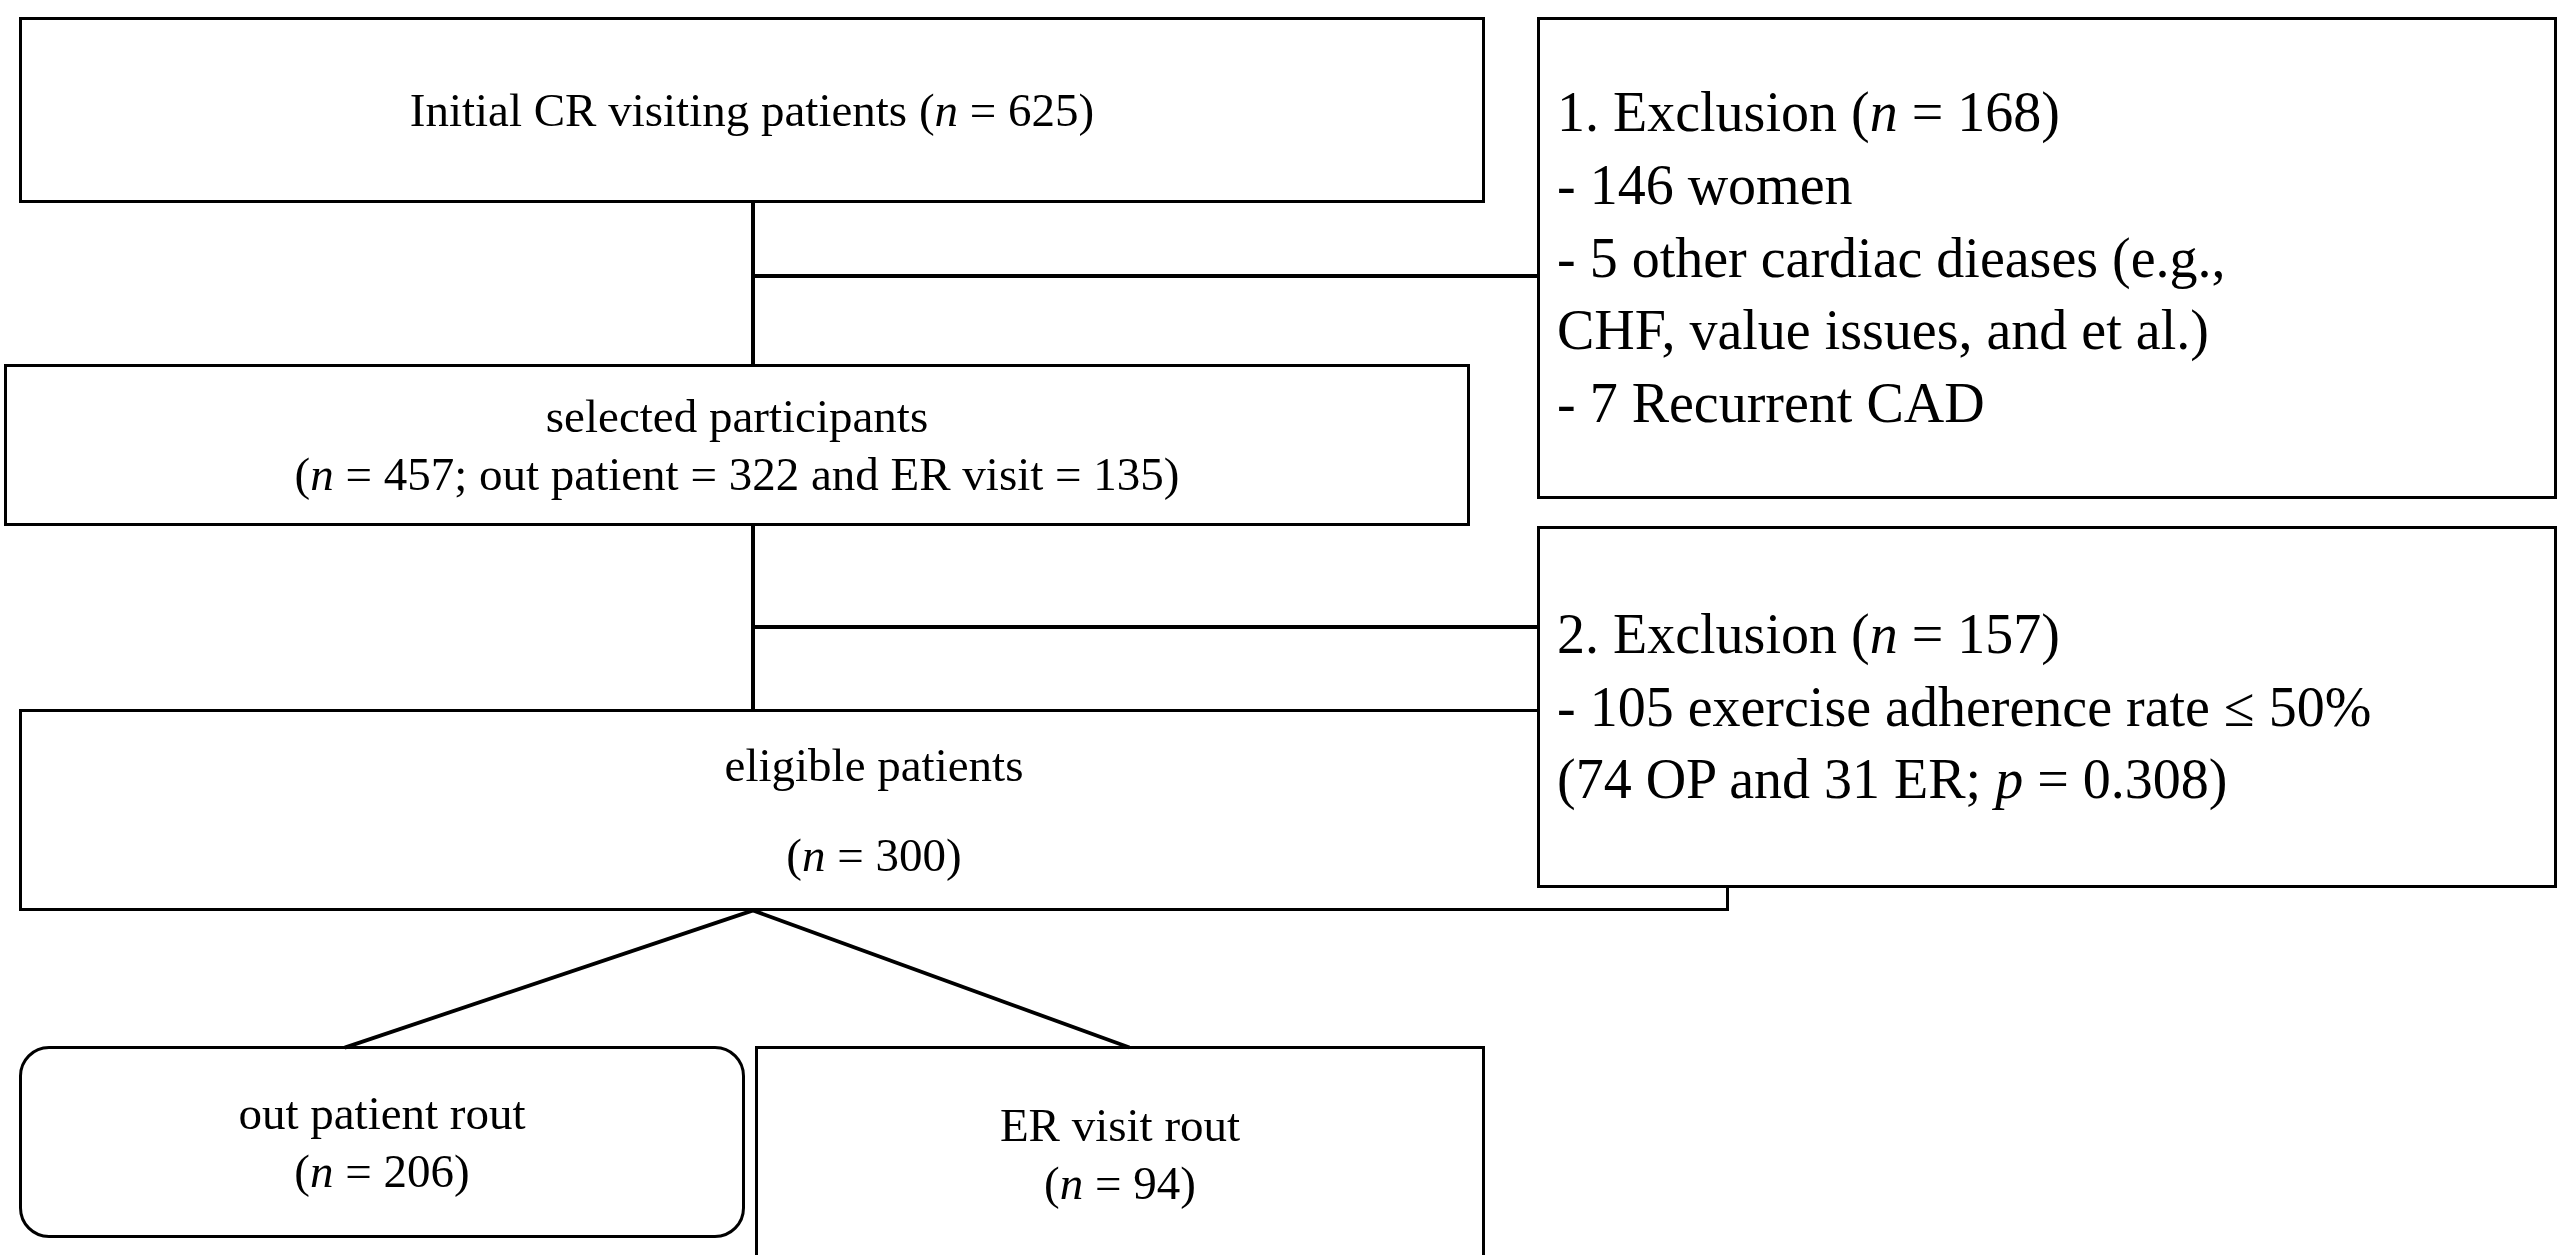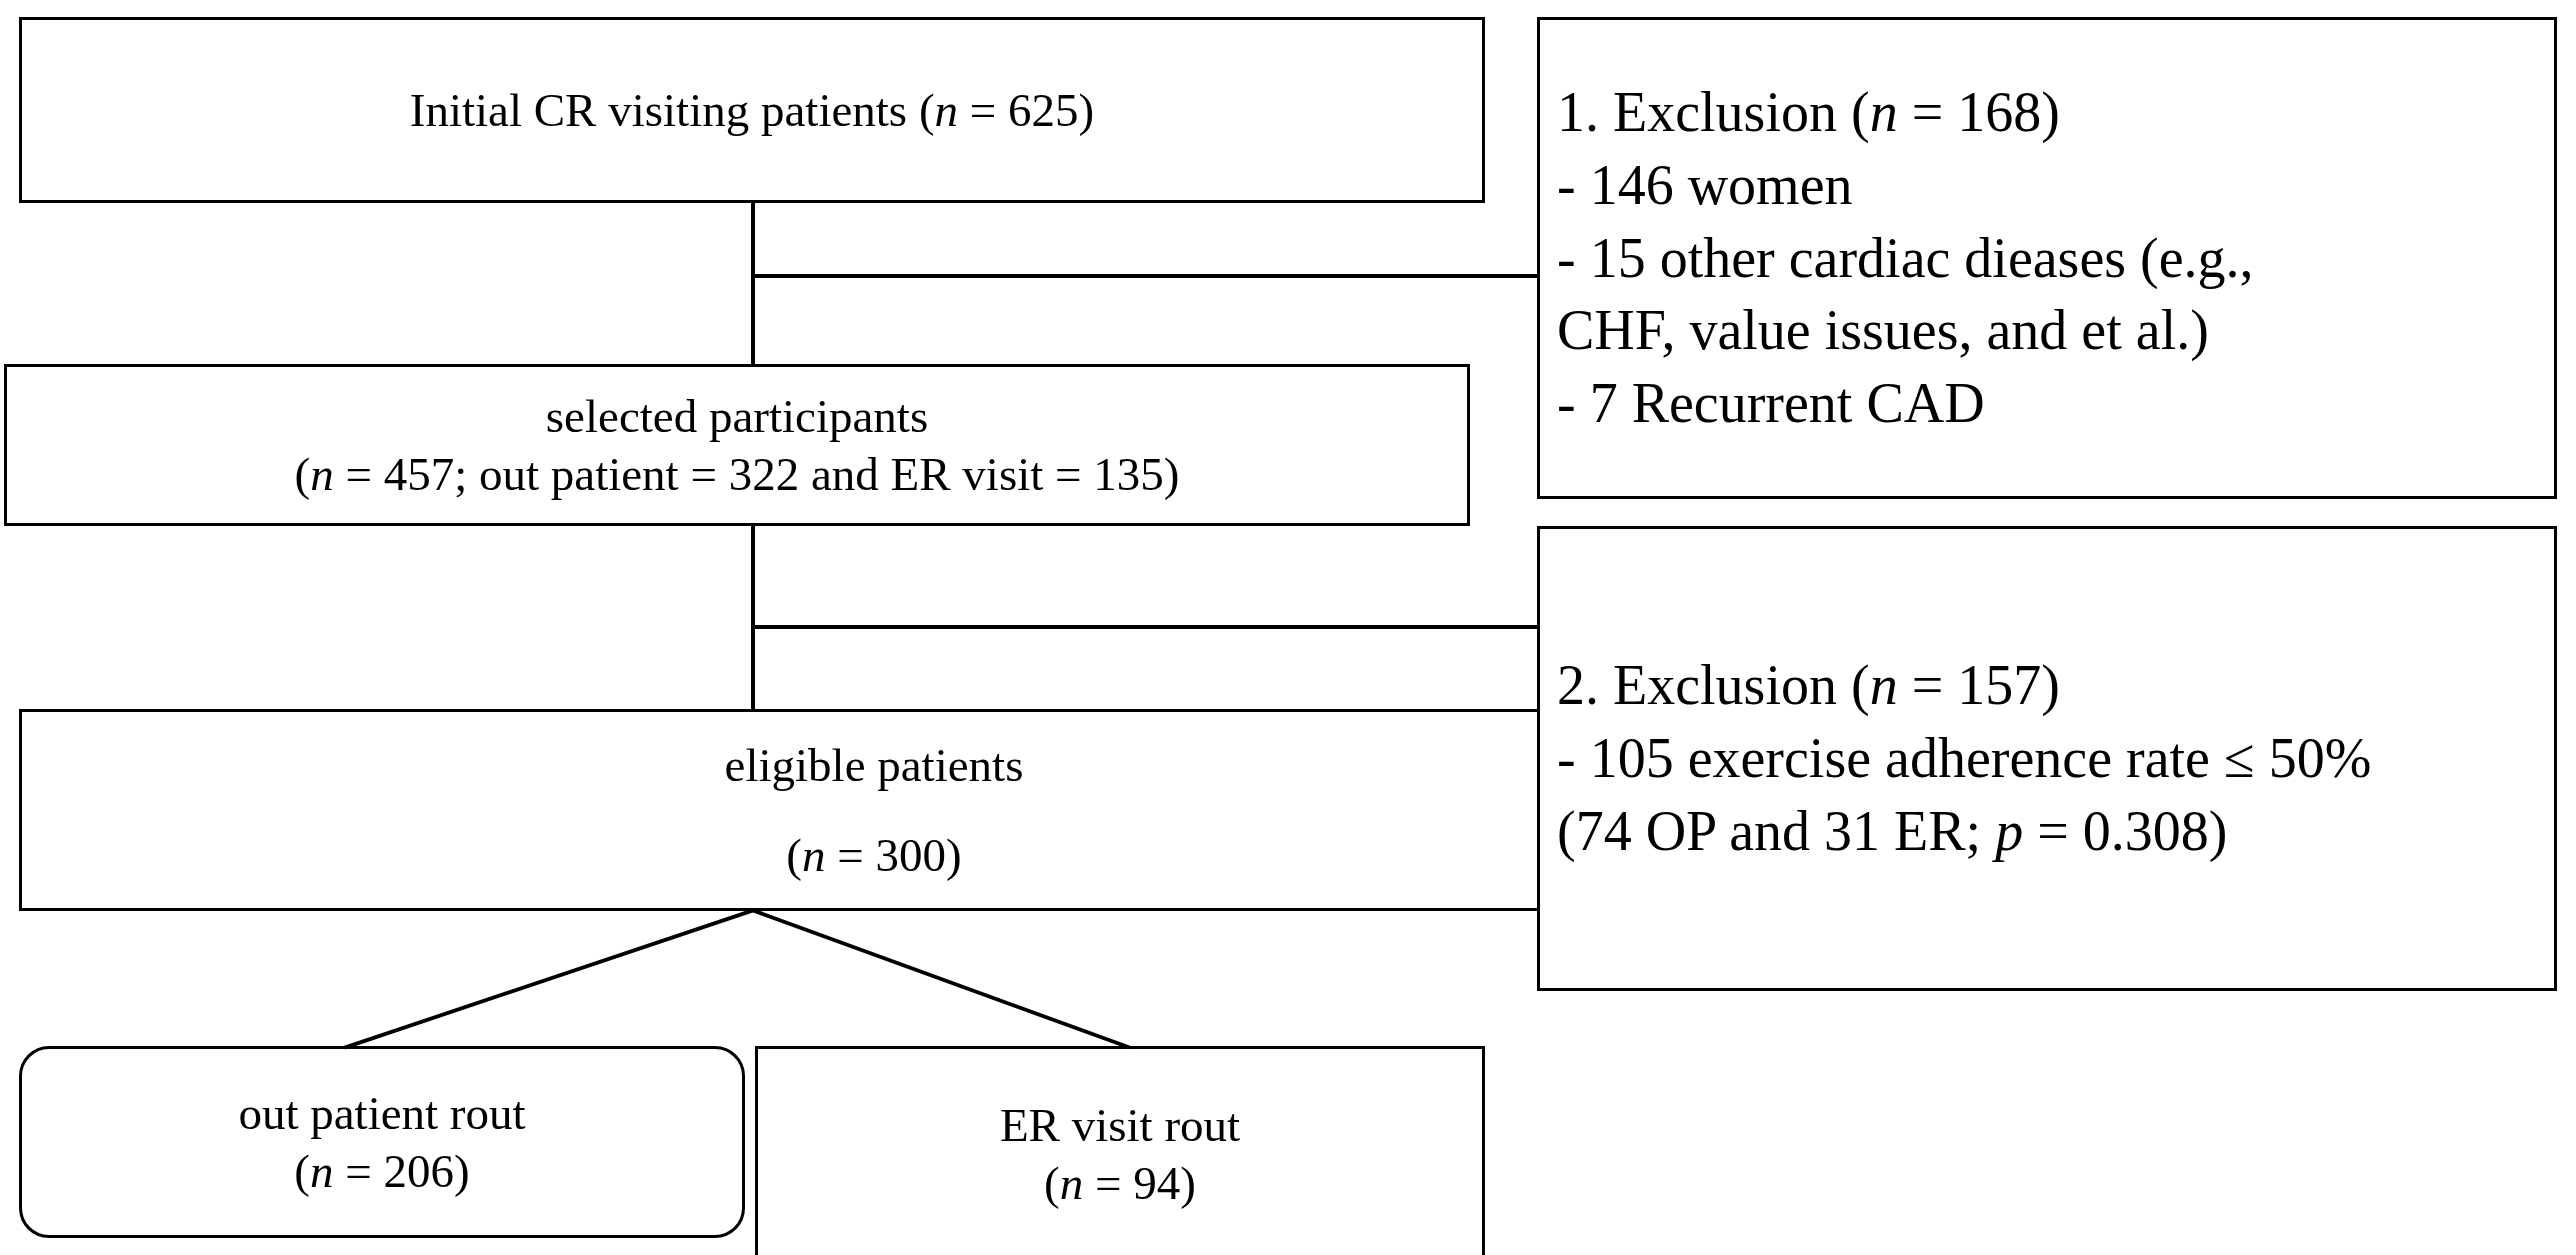--- a/index.html
+++ b/index.html
@@ -54,21 +54,21 @@
     text-align: left;
     padding: 0 13.7px 0 17px;
   }
   .exbox .line {
     display: block;
     line-height: 1.30;
     white-space: nowrap;
   }
   .exbox .line.indent { padding-left: 32px; }
   #box-exclusion-1 { left: 1537px; top: 17px;  width: 1020px; height: 482px; }
-  #box-exclusion-2 { left: 1537px; top: 526px; width: 1020px; height: 465px; }
+  #box-exclusion-2 { left: 1537px; top: 526px; width: 1020px; height: 362px; }
 
   
   .fs-main { font-size: 47px; }
   .fs-ex   { font-size: 56px; }
 
   em.it { font-style: italic; }
 
   
   .vline {
     position: absolute;
@@ -120,21 +120,21 @@
   </div>
 
   <div class="box fs-main" id="box-ervisit">
     <span class="line">ER visit rout</span>
     <span class="line">(<em class="it">n</em> = 94)</span>
   </div>
 
   <div class="exbox fs-ex" id="box-exclusion-1">
     <span class="line">1. Exclusion (<em class="it">n</em> = 168)</span>
     <span class="line">- 146 women</span>
-    <span class="line">- 15 other cardiac dieases (e.g.,</span>
+    <span class="line">- 5 other cardiac dieases (e.g.,</span>
     <span class="line">CHF, value issues, and et al.)</span>
     <span class="line">- 7 Recurrent CAD</span>
   </div>
 
   <div class="exbox fs-ex" id="box-exclusion-2">
     <span class="line">2. Exclusion (<em class="it">n</em> = 157)</span>
     <span class="line">- 105 exercise adherence rate ≤ 50%</span>
     <span class="line">(74 OP and 31 ER; <em class="it">p</em> = 0.308)</span>
   </div>
 

